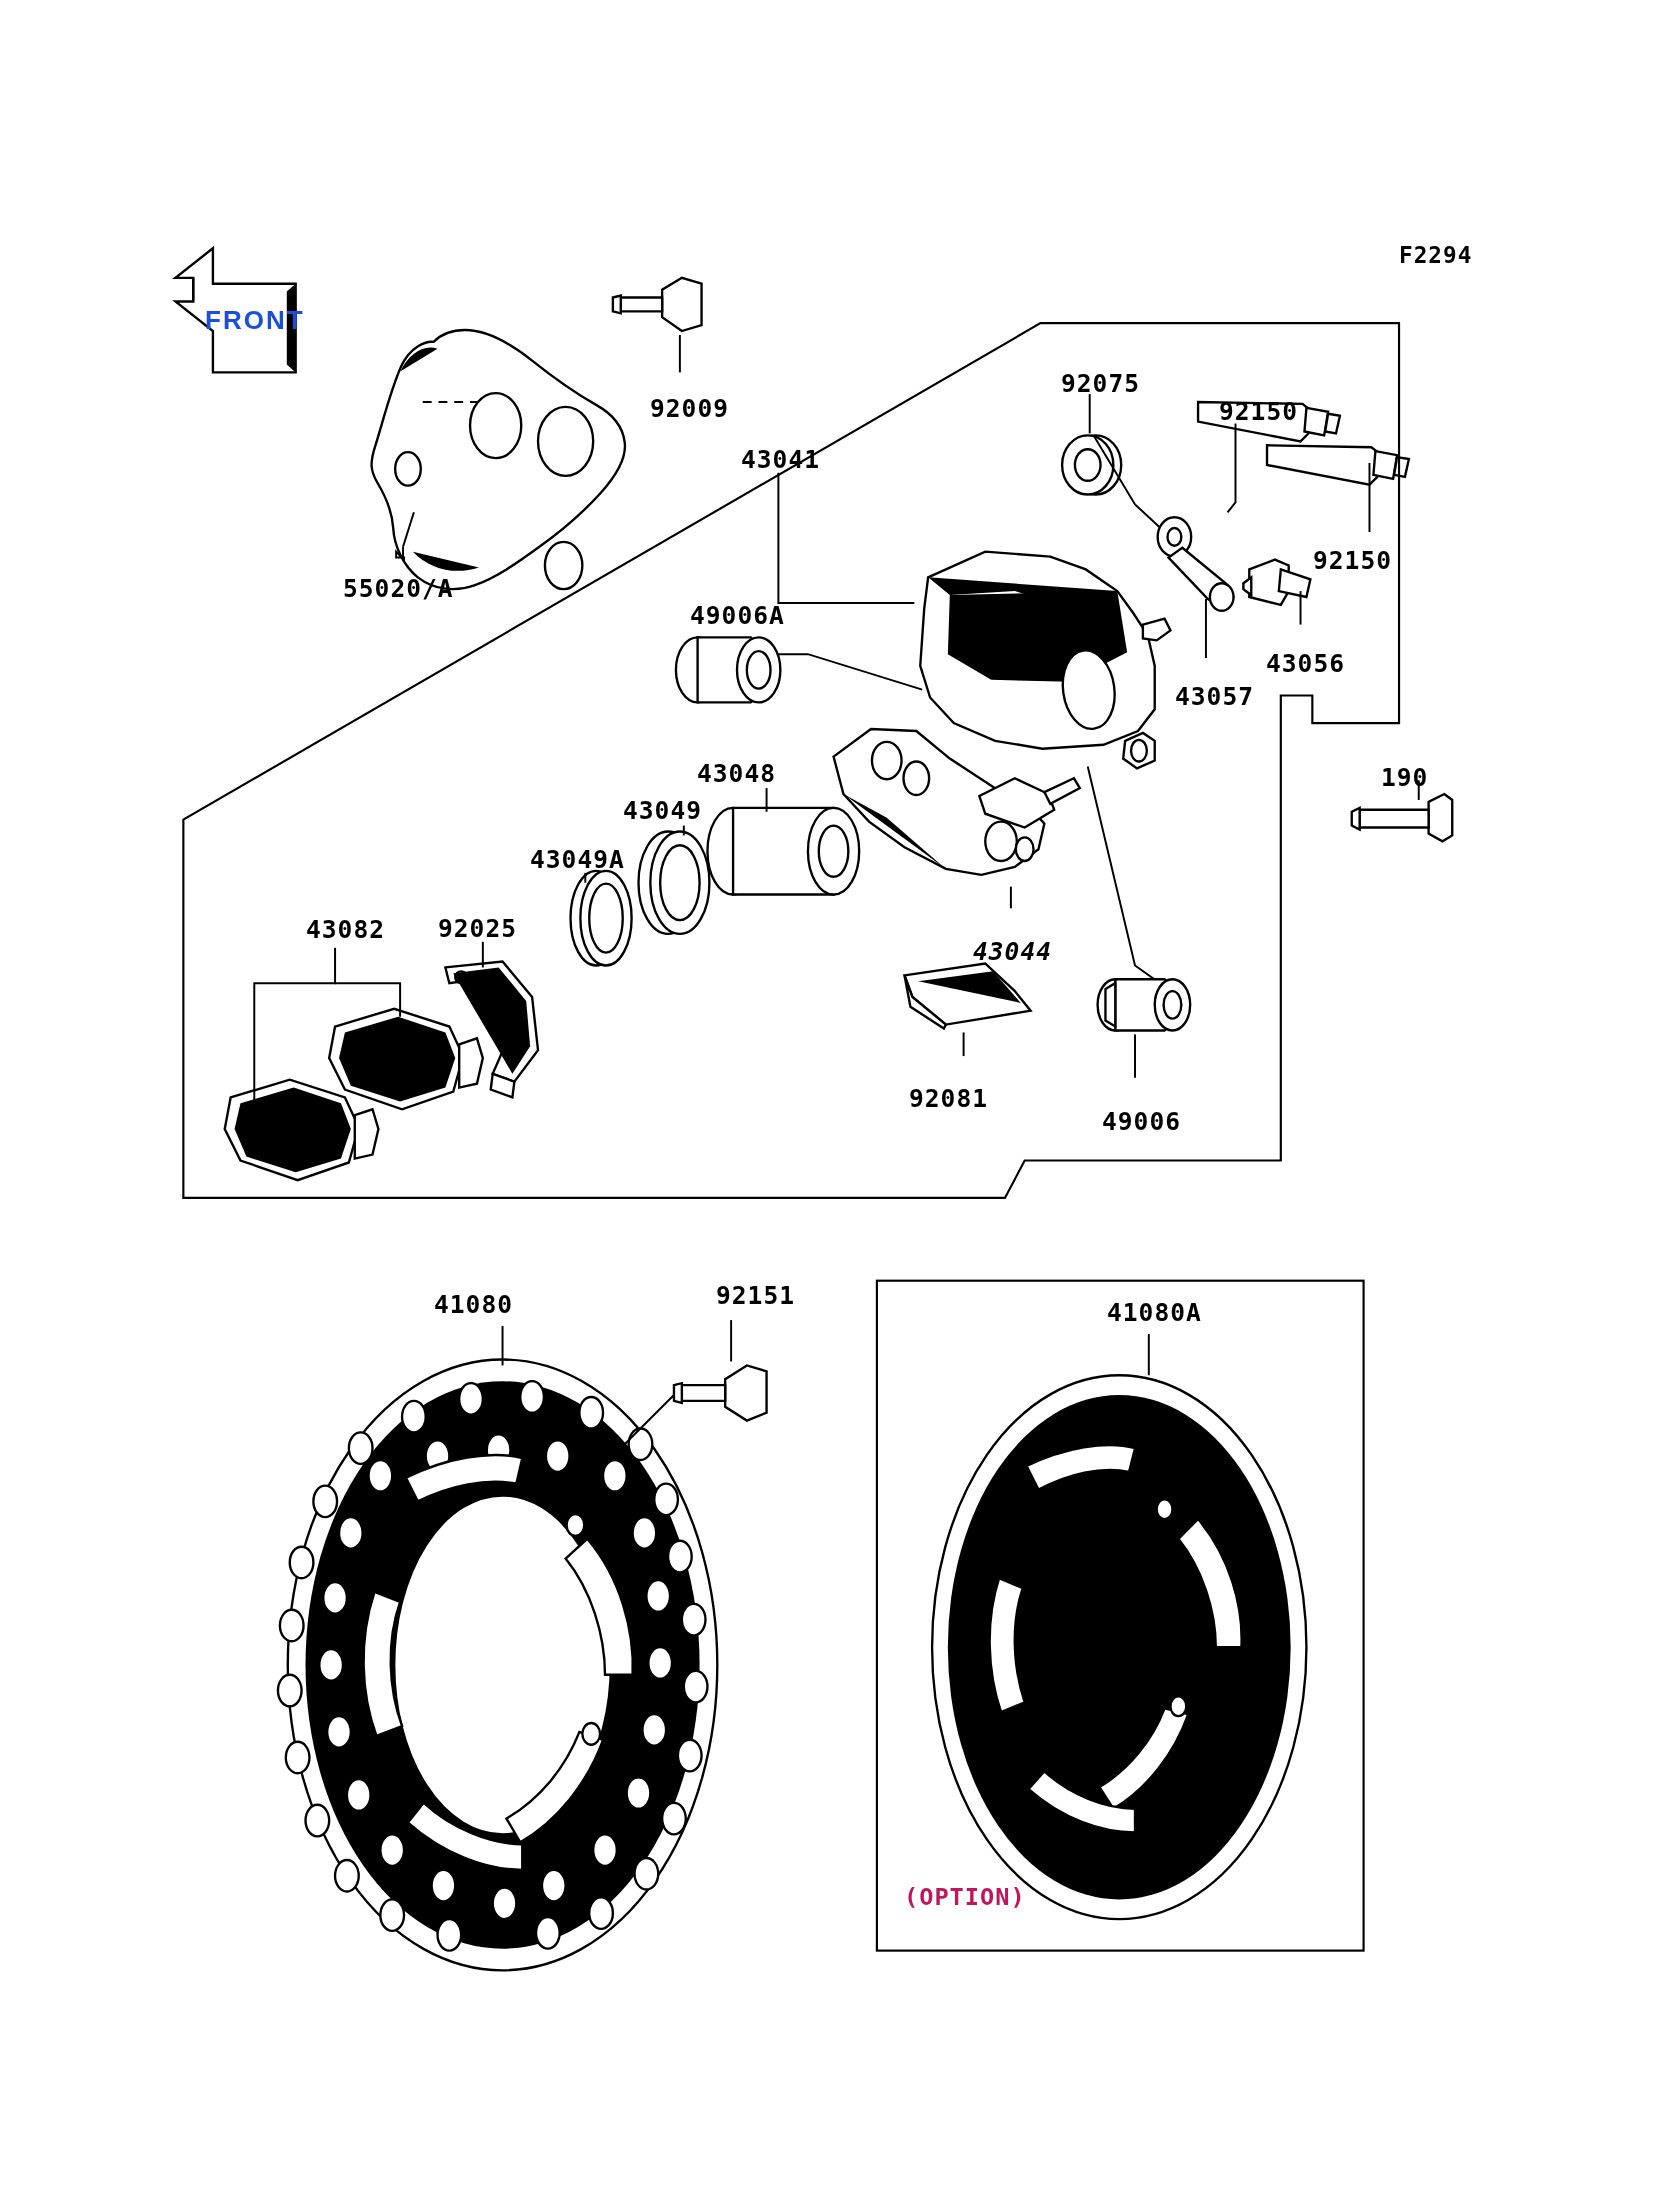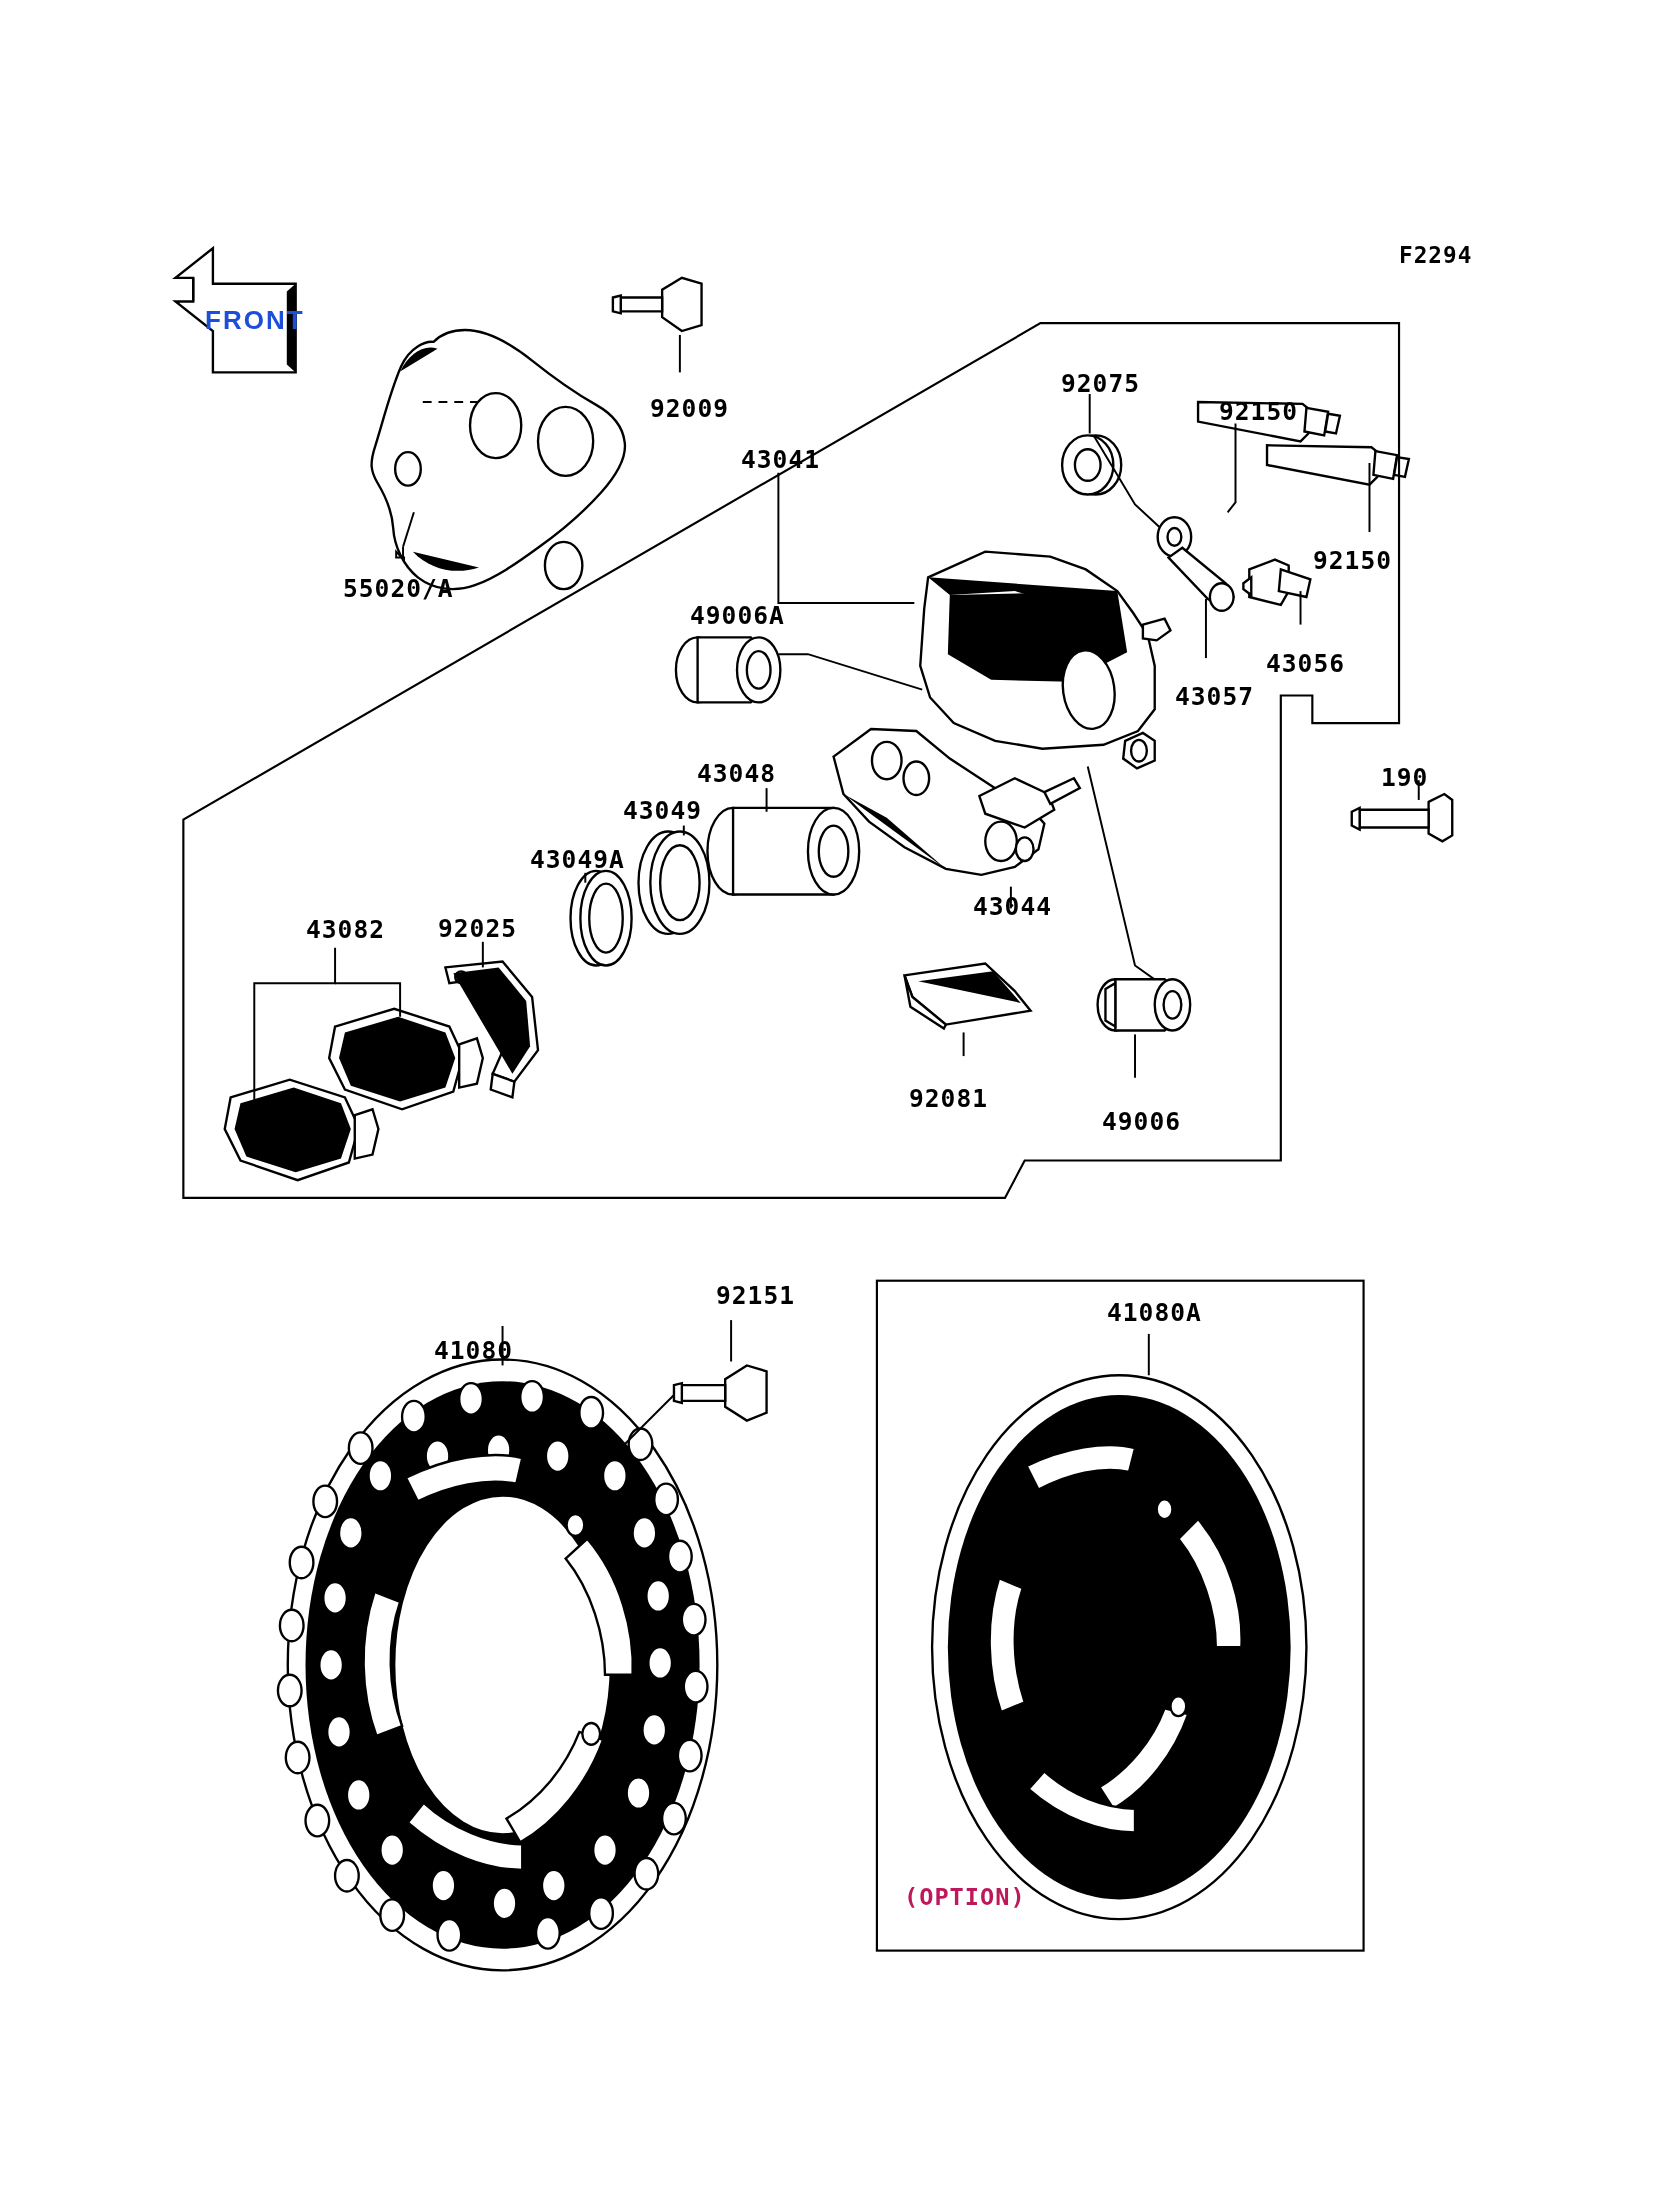--- a/index.html
+++ b/index.html
@@ -375,22 +375,22 @@
   <div class="label" style="left:1219px; top:397px;">92150</div>
   <div class="label" style="left:1313px; top:546px;">92150</div>
   <div class="label" style="left:1266px; top:649px;">43056</div>
   <div class="label" style="left:1175px; top:682px;">43057</div>
   <div class="label" style="left:690px; top:601px;">49006A</div>
   <div class="label" style="left:697px; top:759px;">43048</div>
   <div class="label" style="left:623px; top:796px;">43049</div>
   <div class="label" style="left:530px; top:845px;">43049A</div>
   <div class="label" style="left:281px; top:915px;margin-left:25px;">43082</div>
   <div class="label" style="left:438px; top:914px;">92025</div>
-  <div class="label" style="left:973px; top:892px;">43044</div>
+  <div class="label" style="left:973px; top:937px;font-style:italic;">43044</div>
   <div class="label" style="left:1381px; top:763px;">190</div>
   <div class="label" style="left:909px; top:1084px;">92081</div>
   <div class="label" style="left:1102px; top:1107px;">49006</div>
-  <div class="label" style="left:434px; top:1290px;margin-top:46px;">41080</div>
+  <div class="label" style="left:434px; top:1290px;">41080</div>
   <div class="label" style="left:716px; top:1281px;">92151</div>
   <div class="label" style="left:1107px; top:1298px;">41080A</div>
 
 </div>
 
 
 </body></html>

